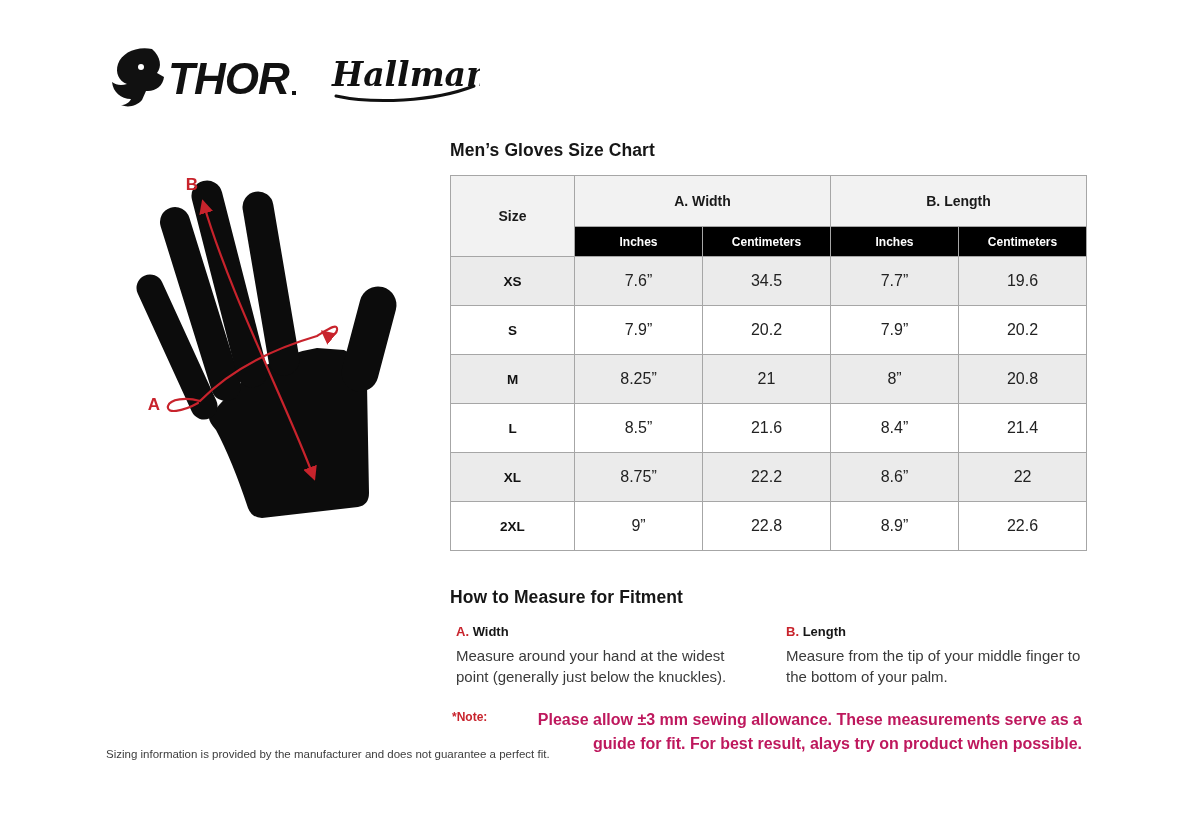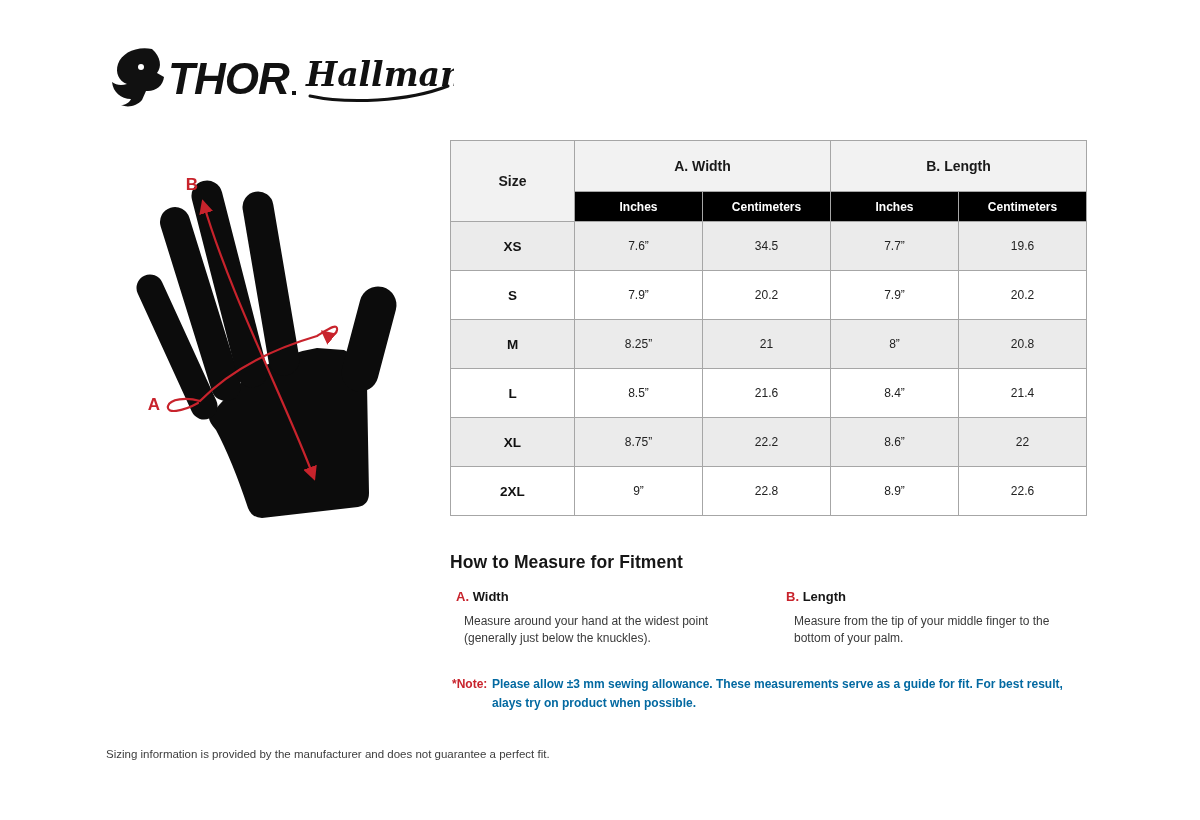--- a/index.html
+++ b/index.html
@@ -1,21 +1,21 @@
 <!DOCTYPE html>
 <html><head>
 <meta charset="utf-8">
 <style>
   * { box-sizing: border-box; }
   html,body { margin:0; padding:0; background:#fff; }
   body { font-family:"Liberation Sans", sans-serif; }
   .page { position:relative; width:1200px; height:820px; background:#ffffff; overflow:hidden; }
 
   
-  .logos { position:absolute; left:110px; top:46px; display:flex; align-items:center; }
+  .logos { position:absolute; left:110px; top:46px; display:flex; align-items:center; gap:26px; }
   .logo-ink { fill:#111; }
   .thor-text { font-family:"Liberation Sans", sans-serif; font-weight:bold; font-style:italic; font-size:44px; letter-spacing:-1px; fill:#111; }
   .hallman-text { font-family:"DejaVu Serif", serif; font-weight:bold; font-style:italic; font-size:33px; fill:#111; }
   .hallman-swash { stroke:#111; stroke-width:3; fill:none; stroke-linecap:round; }
 
   
   .figure { position:absolute; left:112px; top:160px; }
   .hand { fill:#0c0c0c; }
   .hand-line { stroke:#0c0c0c; stroke-linecap:round; }
   .arrow { stroke:#c8232c; stroke-width:2.2; fill:none; stroke-linecap:round; }
@@ -24,35 +24,35 @@
   
   .content { position:absolute; left:450px; top:140px; width:636px; }
   .page-title, .howto-title { font-size:17.5px; line-height:20px; font-weight:bold; color:#161616; margin:0; letter-spacing:.1px; }
   .page-title { margin-bottom:15px; }
 
   table.size-chart { border-collapse:collapse; width:636px; table-layout:fixed; }
   .size-chart th, .size-chart td { border:1px solid #a6a6a6; text-align:center; vertical-align:middle; padding:0; }
   .size-chart thead th { background:#f2f2f2; font-size:14px; color:#1a1a1a; font-weight:bold; }
   .size-chart thead th.group { height:51px; }
   .size-chart thead td.unit { background:#000; color:#fff; font-weight:bold; font-size:12px; height:30px; }
-  .size-chart tbody td { height:49px; font-size:12px; color:#222; background:#fff; }
+  .size-chart tbody td { height:49px; font-size:16px; color:#222; background:#fff; }
   .size-chart tbody td.size-cell { font-weight:bold; font-size:13.5px; color:#111; }
   .size-chart tbody tr:nth-child(odd) td { background:#ebebeb; }
 
   .howto-title { margin-top:36px; }
   .measure-cols { display:flex; margin-top:17px; }
   .measure-col h3 { margin:0 0 5px 0; font-size:13px; line-height:16px; color:#161616; }
   .measure-col .letter { color:#c8232c; }
-  .measure-col p { margin:8px; font-size:12px; line-height:1.42; color:#3a3a3a; }
+  .measure-col p { margin:0; font-size:15px; line-height:1.42; color:#3a3a3a; }
   .col-a { width:336px; padding-left:6px; padding-right:30px; }
   .col-b { width:300px; }
 
   .note { display:flex; margin-top:20px; padding-left:2px; }
   .note-label { color:#c8232c; font-weight:bold; font-size:12px; line-height:1.55; width:40px; flex:none; }
-  .note-text { font-weight:bold; font-size:12px; line-height:1.55; color:#0369a1; width:590px; }
+  .note-text { font-weight:bold; font-size:16px; line-height:1.55; color:#be185d; width:590px;text-align:right; }
 
   .footer { position:absolute; left:106px; top:746px; font-size:11.5px; line-height:1.55; color:#3d3d3d; }
 </style>
 </head>
 <body>
 
 <div class="page">
 
   <div class="logos">
     <svg width="192" height="62" viewBox="0 0 192 62" aria-hidden="true">
@@ -98,20 +98,21 @@
     </g>
 
     <path class="arrow" d="M 91 42 C 118 135, 175 245, 202 318" marker-start="url(#arr)" marker-end="url(#arr)"></path>
     <path class="arrow" d="M 86 243 C 70 252, 54 254, 56 246 C 58 239, 74 237, 88 241 Q 130 198 205 176 C 215 170, 226 162, 225 170 C 224 176, 216 176, 211 172" marker-end="url(#arr)"></path>
 
     <text class="fig-label" x="80" y="30" text-anchor="middle">B</text>
     <text class="fig-label" x="42" y="250" text-anchor="middle">A</text>
   </svg>
 
   <div class="content">
+    <h1 class="page-title">Men’s Gloves Size Chart</h1>
 
     <table class="size-chart">
       <colgroup>
         <col style="width:124px">
           <col style="width:128px">
           <col style="width:128px">
           <col style="width:128px">
           <col style="width:128px">
       </colgroup>
       <thead>

